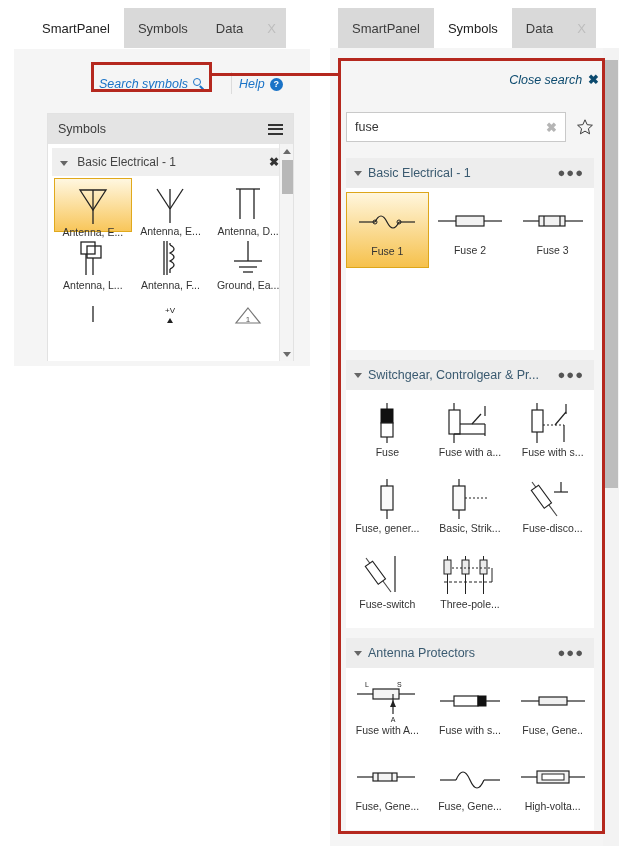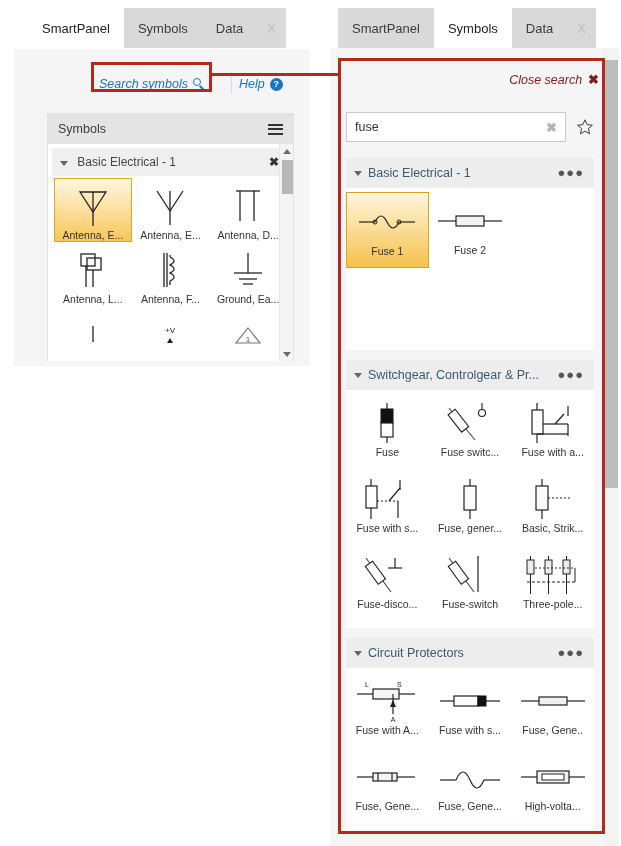--- a/index.html
+++ b/index.html
@@ -69,21 +69,21 @@
     justify-content:space-between; padding:0 10px 0 8px;
     font-size:12px; color:#444; margin:4px 4px 0 4px;
   }
   .caret { width:0;height:0; border-left:4px solid transparent;
            border-right:4px solid transparent; border-top:5px solid #666;
            margin-right:6px; display:inline-block; }
   .xmark { color:#333; font-size:12px; font-weight:bold; cursor:pointer; }
 
   .grid-left { display:grid; grid-template-columns:repeat(3,1fr);
                padding:2px 6px 0 6px; }
-  .cell { height:64px; display:flex; flex-direction:column; align-items:center;
+  .cell { height:54px; display:flex; flex-direction:column; align-items:center;
           justify-content:flex-start; padding-top:5px; }
   .cell .glyph { height:46px; display:flex; align-items:center; justify-content:center; }
   .cell .clabel { font-size:10.5px; color:#333; white-space:nowrap; }
   .cell.selected { background:linear-gradient(#fff7e0,#f8c65a);
                    border:1px solid #e0a91c; }
 
   
   #left-scroll { position:absolute; right:0; top:0; width:14px; height:217px;
                  background:#f4f4f4; border-left:1px solid #e6e6e6; }
   .sb-arrow { width:14px; height:14px; display:flex; align-items:center;
@@ -98,21 +98,21 @@
   
   #right-panel { left:330px; top:8px; width:291px; height:838px; }
   #right-tabs { position:absolute; left:8px; top:0; }
   #right-body {
     position:absolute; left:0; top:40px; width:277px; height:798px;
     background:#f5f5f5;
   }
   #close-search {
     position:absolute; right:22px; top:64px;
     display:inline-flex; align-items:center; gap:6px;
-    color:#7f1d1d; font-size:12.5px; font-style:italic; cursor:pointer;
+    color:#0c4a6e; font-size:12.5px; font-style:italic; cursor:pointer;
   }
   #close-search .cx { font-style:normal; font-weight:bold; font-size:13px; }
 
   #searchrow { position:absolute; left:16px; top:104px; width:248px; height:30px;
                display:flex; align-items:center; gap:10px; }
   #search-input {
     flex:1; height:30px; border:1px solid #c9c9c9; background:#fff;
     display:flex; align-items:center; padding:0 8px;
     font-size:12.5px; color:#333; justify-content:space-between;
   }
@@ -387,20 +387,32 @@
             <span class="glyph">
               <svg width="72" height="30" viewBox="0 0 72 30">
                 <line x1="4" y1="15" x2="22" y2="15" stroke="#222" stroke-width="1.2"></line>
                 <rect x="22" y="10" width="28" height="10" fill="#f2f2f2" stroke="#222" stroke-width="1.2"></rect>
                 <line x1="50" y1="15" x2="68" y2="15" stroke="#222" stroke-width="1.2"></line>
               </svg>
             </span>
             <span class="clabel">Fuse 2</span>
           </div>
 
+          <div class="rcell">
+            <span class="glyph">
+              <svg width="72" height="30" viewBox="0 0 72 30">
+                <line x1="6" y1="15" x2="22" y2="15" stroke="#222" stroke-width="1.2"></line>
+                <rect x="22" y="10" width="26" height="10" fill="#f2f2f2" stroke="#222" stroke-width="1.2"></rect>
+                <line x1="27" y1="10" x2="27" y2="20" stroke="#222" stroke-width="1.2"></line>
+                <line x1="43" y1="10" x2="43" y2="20" stroke="#222" stroke-width="1.2"></line>
+                <line x1="48" y1="15" x2="66" y2="15" stroke="#222" stroke-width="1.2"></line>
+              </svg>
+            </span>
+            <span class="clabel">Fuse 3</span>
+          </div>
 
           <div class="rcell"></div>
           <div class="rcell"></div>
         </div>
       </div>
 
       <div class="group">
         <div class="group-header">
           <span class="gh-left">
             <span class="caret"></span>
@@ -414,31 +426,20 @@
             <span class="glyph">
               <svg width="58" height="46" viewBox="0 0 58 46">
                 <line x1="29" y1="3" x2="29" y2="43" stroke="#222" stroke-width="1.2"></line>
                 <rect x="23" y="9" width="12" height="14" fill="#111" stroke="#111" stroke-width="1"></rect>
                 <rect x="23" y="23" width="12" height="14" fill="#fff" stroke="#222" stroke-width="1.2"></rect>
               </svg>
             </span>
             <span class="clabel">Fuse</span>
           </div>
 
-          <div class="rcell">
-            <span class="glyph">
-              <svg width="58" height="46" viewBox="0 0 58 46">
-                <line x1="8" y1="8" x2="34" y2="40" stroke="#444" stroke-width="1.1"></line>
-                <rect x="13" y="10" width="9" height="22" fill="#fff" stroke="#222" stroke-width="1.1" transform="rotate(-38 17 21)"></rect>
-                <circle cx="41" cy="13" r="3.5" fill="none" stroke="#222" stroke-width="1.1"></circle>
-                <line x1="41" y1="3" x2="41" y2="9" stroke="#222" stroke-width="1.1"></line>
-              </svg>
-            </span>
-            <span class="clabel">Fuse switc...</span>
-          </div>
 
           <div class="rcell">
             <span class="glyph">
               <svg width="58" height="46" viewBox="0 0 58 46">
                 <line x1="13" y1="3" x2="13" y2="43" stroke="#222" stroke-width="1.2"></line>
                 <rect x="8" y="10" width="11" height="24" fill="#fff" stroke="#222" stroke-width="1.2"></rect>
                 <line x1="13" y1="34" x2="44" y2="34" stroke="#222" stroke-width="1.2"></line>
                 <line x1="19" y1="24" x2="44" y2="24" stroke="#222" stroke-width="1.2"></line>
                 <line x1="44" y1="24" x2="44" y2="36" stroke="#222" stroke-width="1.2"></line>
                 <line x1="31" y1="24" x2="40" y2="14" stroke="#222" stroke-width="1.2"></line>
@@ -528,21 +529,21 @@
             </span>
             <span class="clabel">Three-pole...</span>
           </div>
         </div>
       </div>
 
       <div class="group">
         <div class="group-header">
           <span class="gh-left">
             <span class="caret"></span>
-            <span>Circuit Protectors</span>
+            <span>Antenna Protectors</span>
           </span>
           <span class="dots">●●●</span>
         </div>
         <div class="grid-right">
 
           <div class="rcell">
             <span class="glyph">
               <svg width="72" height="46" viewBox="0 0 72 46">
                 <text x="14" y="9" font-size="7" fill="#222">L</text>
                 <text x="46" y="9" font-size="7" fill="#222">S</text>

